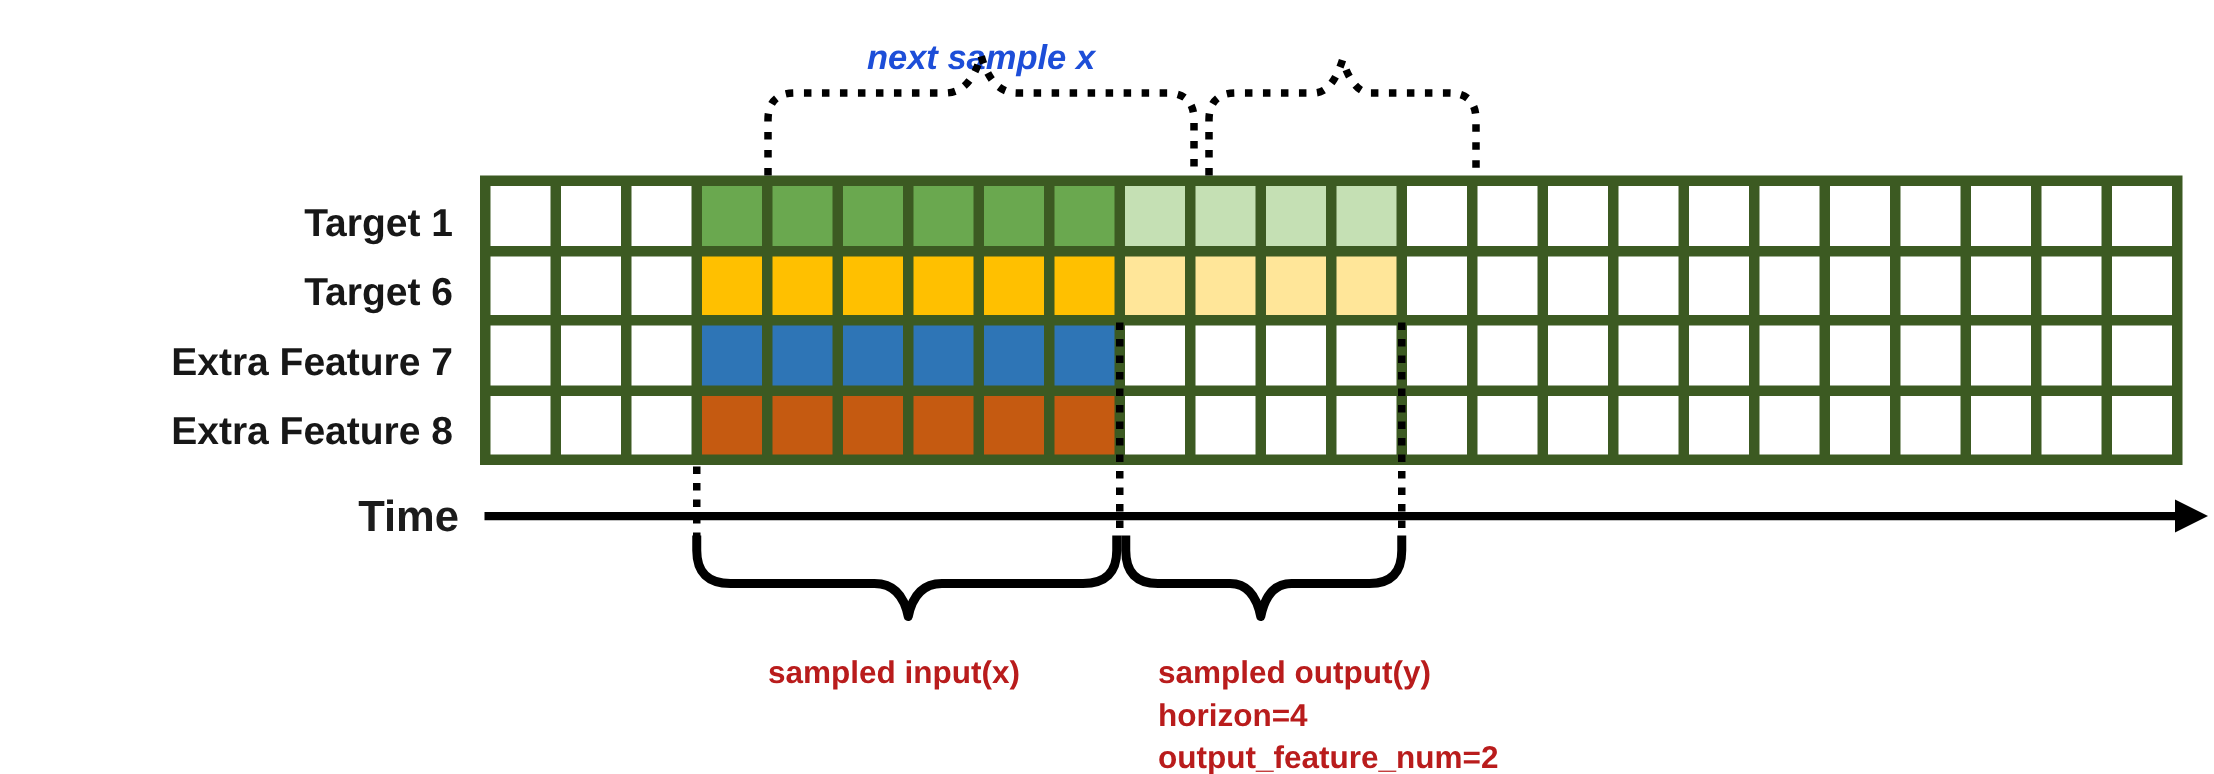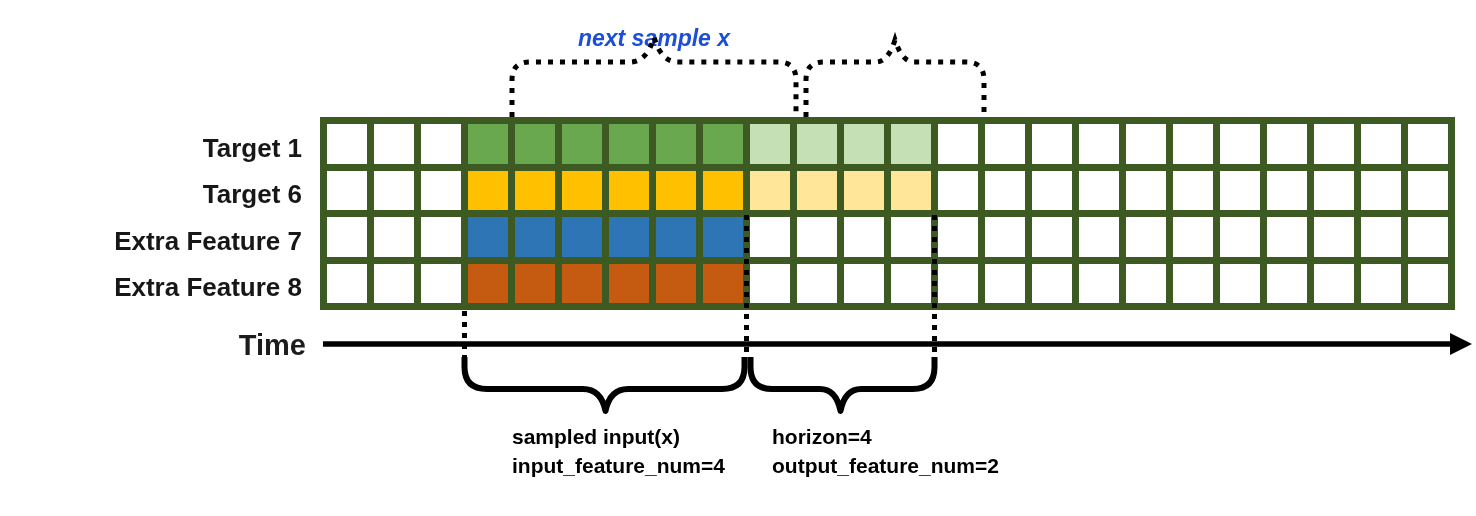--- a/index.html
+++ b/index.html
@@ -28,22 +28,22 @@
   .row-label {
     position:absolute; right:10px; height:47px; line-height:47px;
     font-size:26px; font-weight:bold; color:#171717; white-space:nowrap;
   }
   .overlay { position:absolute; left:0; top:0; z-index:2; pointer-events:none; }
   .time-label {
     position:absolute; left:150px; top:329px; width:156px; text-align:right;
     font-size:29px; font-weight:bold; color:#1c1c1c;
   }
   .note {
-    position:absolute; top:423px; font-size:21px; font-weight:600;
-    line-height:28.5px; color:#000000; white-space:nowrap;
+    position:absolute; top:435px; font-size:21px; font-weight:600;
+    line-height:28.5px; color:#b91c1c; white-space:nowrap;
   }
   .note.input { left:512px; }
   .note.output { left:772px; }
 </style>
 </head>
 <body>
 
 <div class="canvas">
 
 
@@ -170,20 +170,20 @@
 
     <path d="M 464.5 357 L 464.5 367 Q 464.5 389 487 389 L 583 389 Q 601 389 605.5 411 Q 610 389 628 389 L 722 389 Q 744.5 389 744.5 367 L 744.5 357" fill="none" stroke="#000000" stroke-width="6" stroke-linejoin="round"></path>
 
     <path d="M 750.5 357 L 750.5 367 Q 750.5 389 772 389 L 820 389 Q 836 389 840.5 411 Q 845 389 861 389 L 913 389 Q 934.5 389 934.5 367 L 934.5 357" fill="none" stroke="#000000" stroke-width="6" stroke-linejoin="round"></path>
   </svg>
 
   <div class="time-label">Time</div>
 
   <div class="note input">
     <div>sampled input(x)</div>
-    <div>input_feature_num=4</div>
   </div>
   <div class="note output">
+    <div>sampled output(y)</div>
     <div>horizon=4</div>
     <div>output_feature_num=2</div>
   </div>
 
 </div>
 
 </body></html>

